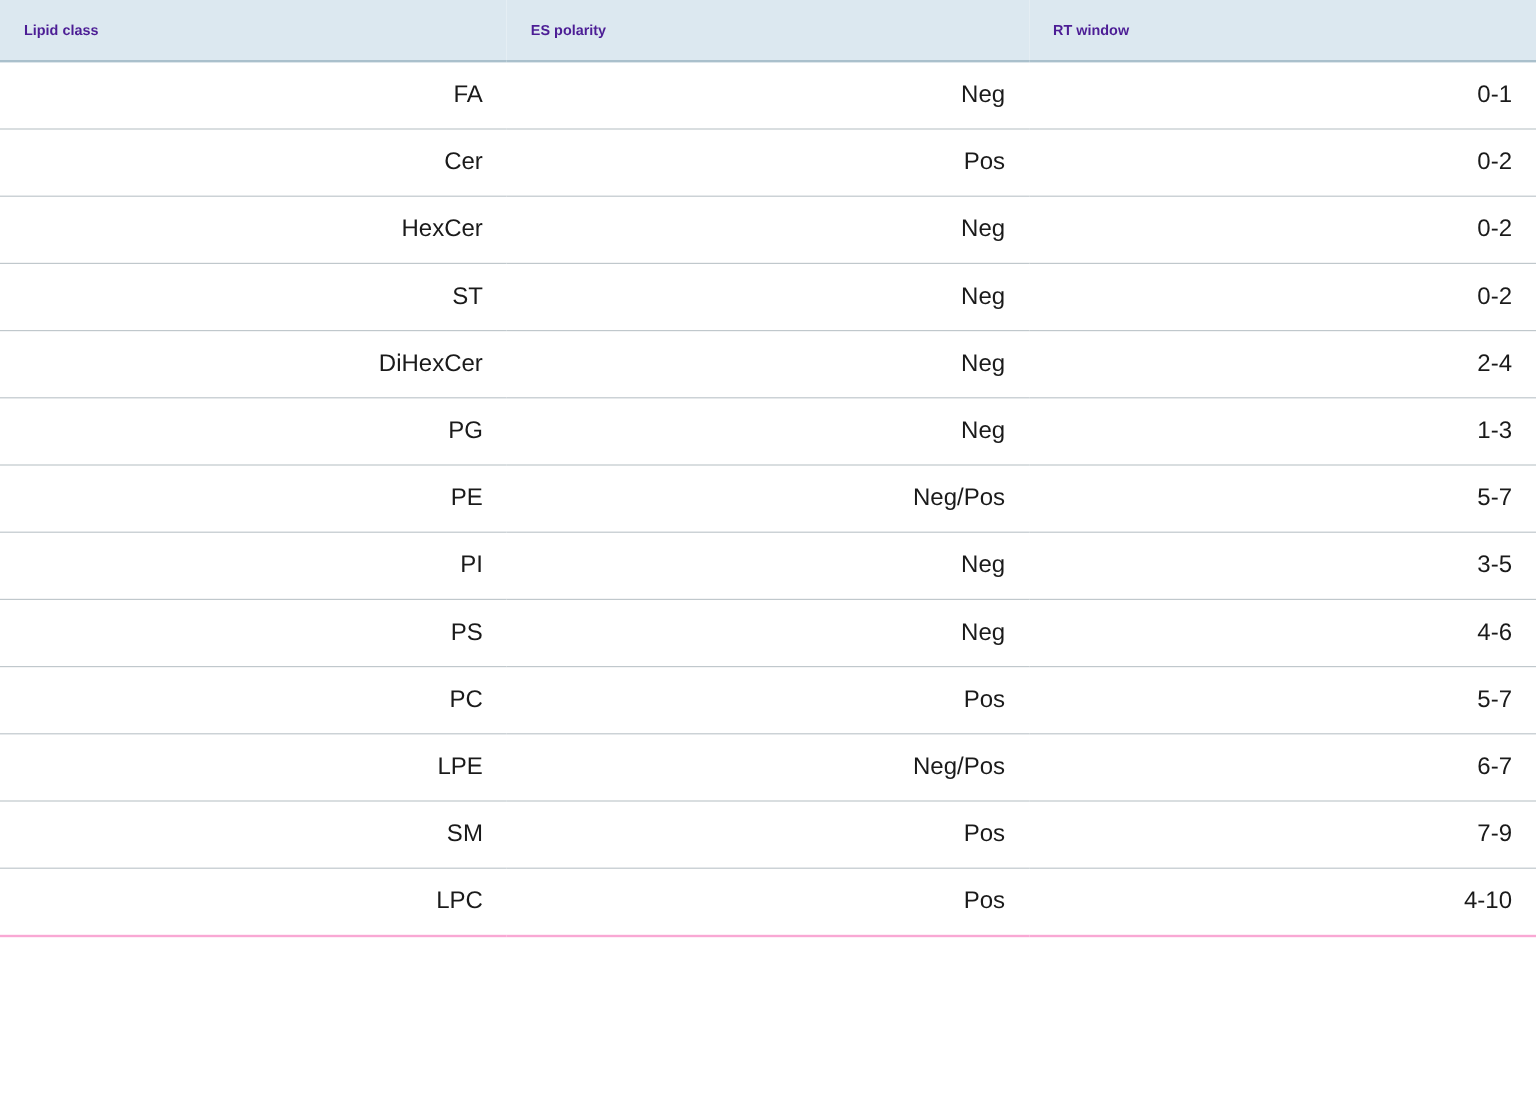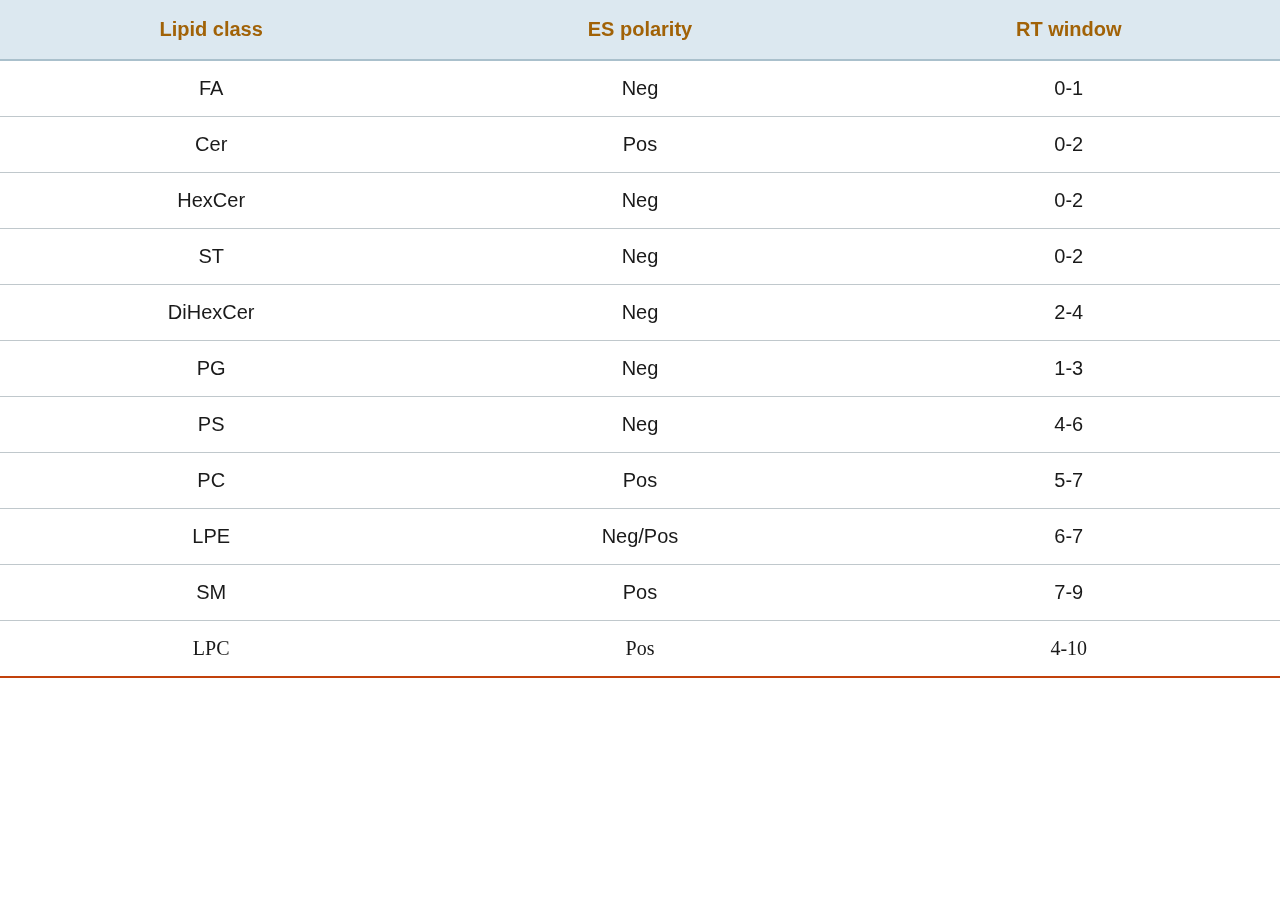--- a/index.html
+++ b/index.html
@@ -33,40 +33,39 @@
       border-collapse: collapse;
       table-layout: fixed;
     }
 
     thead tr {
       background-color: #dce8f0;
     }
 
     thead th {
       font-weight: bold;
-      font-size: 20px;
-      color: #a16207;
-      text-align: center;
+      font-size: 12px;
+      color: #4c1d95;
+      text-align: left;
       padding: 18px 20px;
       border-bottom: 2px solid #aac0cc;
     }
 
     tbody tr {
       border-bottom: 1px solid #c0c8cc;
     }
 
     tbody tr:last-child {
-      border-bottom: 2px solid #c2410c;
-      font-family: Liberation Serif, serif;
+      border-bottom: 2px solid #f9a8d4;
     }
 
     tbody td {
       font-size: 20px;
       color: #1a1a1a;
-      text-align: center;
+      text-align: right;
       padding: 16px 20px;
       background: #ffffff;
     }
 
     col.col-lipid {
       width: 33%;
     }
     col.col-es {
       width: 34%;
     }
@@ -116,20 +115,30 @@
           <td>DiHexCer</td>
           <td>Neg</td>
           <td>2-4</td>
         </tr>
         <tr>
           <td>PG</td>
           <td>Neg</td>
           <td>1-3</td>
         </tr>
         <tr>
+          <td>PE</td>
+          <td>Neg/Pos</td>
+          <td>5-7</td>
+        </tr>
+        <tr>
+          <td>PI</td>
+          <td>Neg</td>
+          <td>3-5</td>
+        </tr>
+        <tr>
           <td>PS</td>
           <td>Neg</td>
           <td>4-6</td>
         </tr>
         <tr>
           <td>PC</td>
           <td>Pos</td>
           <td>5-7</td>
         </tr>
         <tr>

